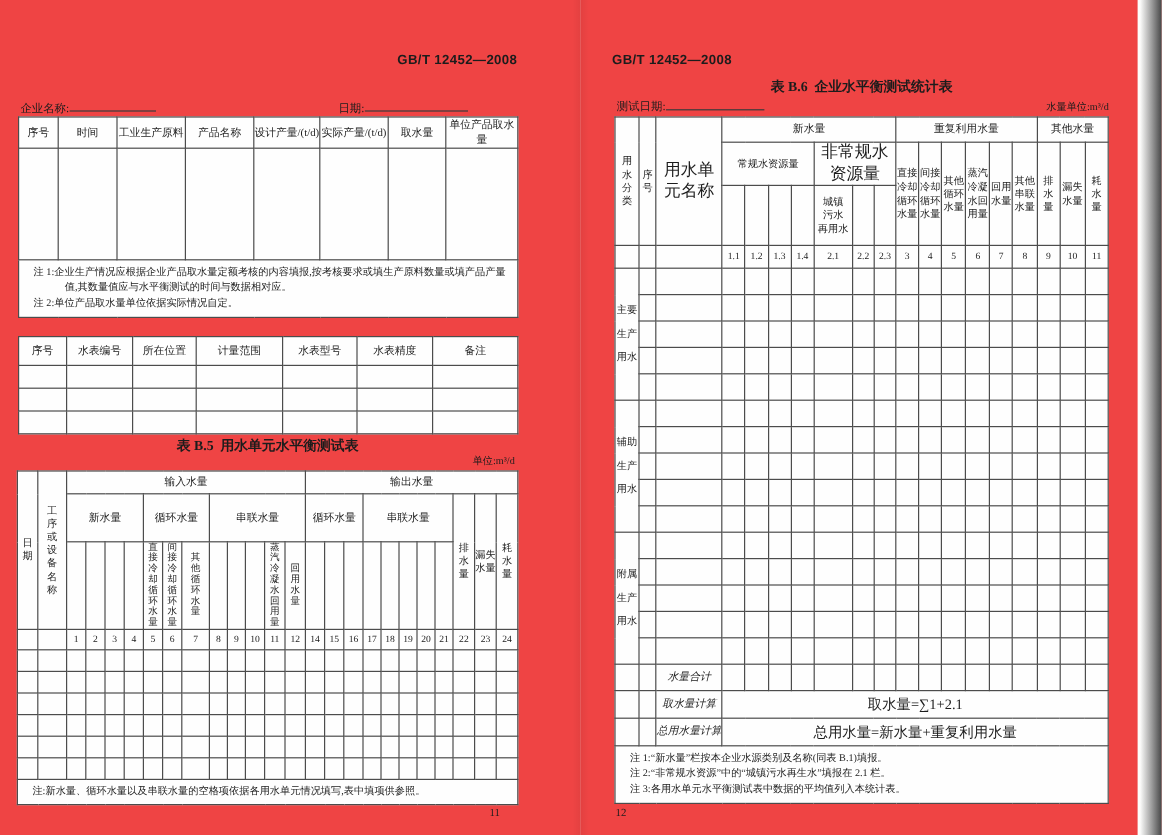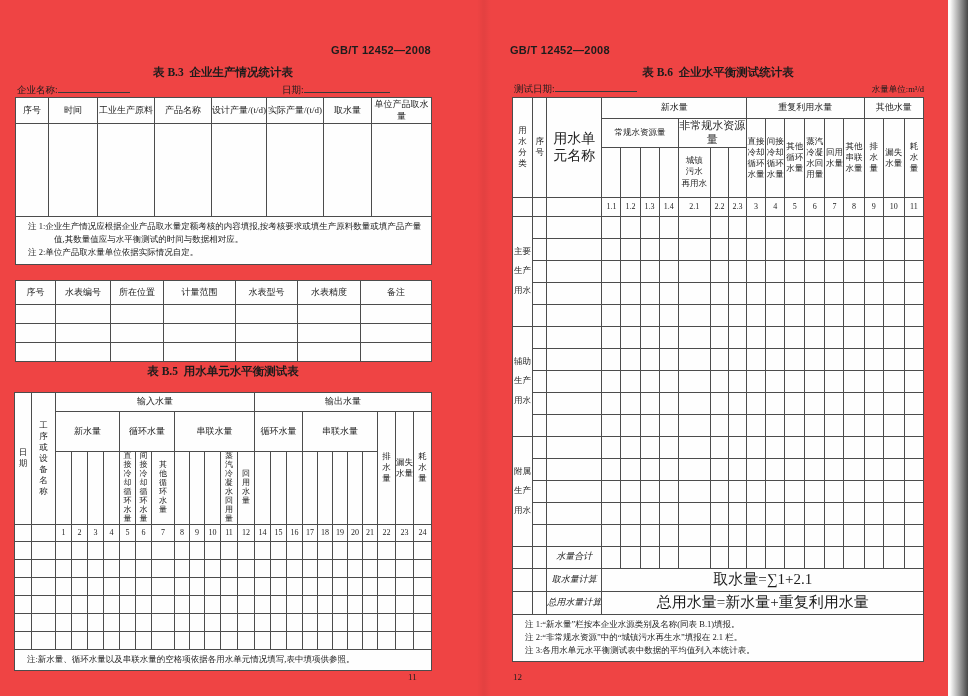--- a/index.html
+++ b/index.html
@@ -29,35 +29,34 @@
   td,th{padding:0;font-weight:normal;text-align:center;vertical-align:middle;
     font-size:9px;line-height:1.25;overflow:hidden;}
   th.gh{font-size:9px;}
   .v{white-space:pre-line;font-size:8px;line-height:1.12;}
   .v2{white-space:pre-line;font-size:8.5px;line-height:1.3;}
   .grp{white-space:pre-line;font-size:8.5px;line-height:2.3;}
   .num{font-size:8px;font-family:"Liberation Serif","DejaVu Serif",serif;}
   .notes-cell{text-align:left;padding:3px 8px 4px 12px;}
   .note{margin:0;font-size:8.5px;line-height:1.55;padding-left:26px;text-indent:-26px;}
   .note-single{padding-left:15px;text-indent:-15px;}
-  .formula{font-size:15px;}
+  .formula{font-size:12px;}
   .lbl{font-size:9px;font-style:italic;}
   #b3 .r-data td{height:92px;}
   #b4 .r-data{height:19px;}
   #b5 .r-data{height:18px;}
   #b6 .r-data{height:22px;}
 </style>
 </head>
 <body>
 
 <div class="page" id="page-left">
 
   <div class="abs doc-code" style="left:15px;top:44px;width:416px;text-align:right;">GB/T 12452—2008</div>
 
-  <div class="abs tbl-title" style="left:15px;top:65px;width:416px;">表 B.3  企业生产情况统计表</div>
 
   <div class="abs fieldline" style="left:17px;top:83px;">
     <span>企业名称:</span><span class="u" style="width:72px;"></span>
   </div>
   <div class="abs fieldline" style="left:282px;top:83px;">
     <span>日期:</span><span class="u" style="width:86px;"></span>
   </div>
 
   <table id="b3" class="abs" style="left:15px;top:97px;width:416px;">
     <colgroup>
@@ -147,20 +146,21 @@
           <td></td>
           <td></td>
           <td></td>
           <td></td>
           <td></td>
         </tr>
       </tbody>
   </table>
 
   <div class="abs tbl-title" style="left:15px;top:364px;width:416px;">表 B.5  用水单元水平衡测试表</div>
+  <div class="abs unit-note" style="left:15px;top:379px;width:414px;">单位:m³/d</div>
 
   <table id="b5" class="abs" style="left:14px;top:392px;width:416px;">
     <colgroup>
       <col style="width:17px">
         <col style="width:24px">
       <col style="width:16px">
         <col style="width:16px">
         <col style="width:16px">
         <col style="width:16px">
       <col style="width:16px">
@@ -508,21 +508,21 @@
 类</th>
       <th class="v2" rowspan="3">序
 号</th>
       <th rowspan="3" style="font-size:14px">用水单元名称</th>
       <th class="gh" colspan="7">新水量</th>
       <th class="gh" colspan="6">重复利用水量</th>
       <th class="gh" colspan="3">其他水量</th>
     </tr>
     <tr style="height:24px">
       <th class="gh" colspan="4" style="font-size:8.5px">常规水资源量</th>
-      <th class="gh" colspan="3" style="font-size:11px">非常规水资源量</th>
+      <th class="gh" colspan="3" style="font-size:14px">非常规水资源量</th>
       <th class="v2" rowspan="2">直接
 冷却
 循环
 水量</th>
       <th class="v2" rowspan="2">间接
 冷却
 循环
 水量</th>
       <th class="v2" rowspan="2">其他
 循环

